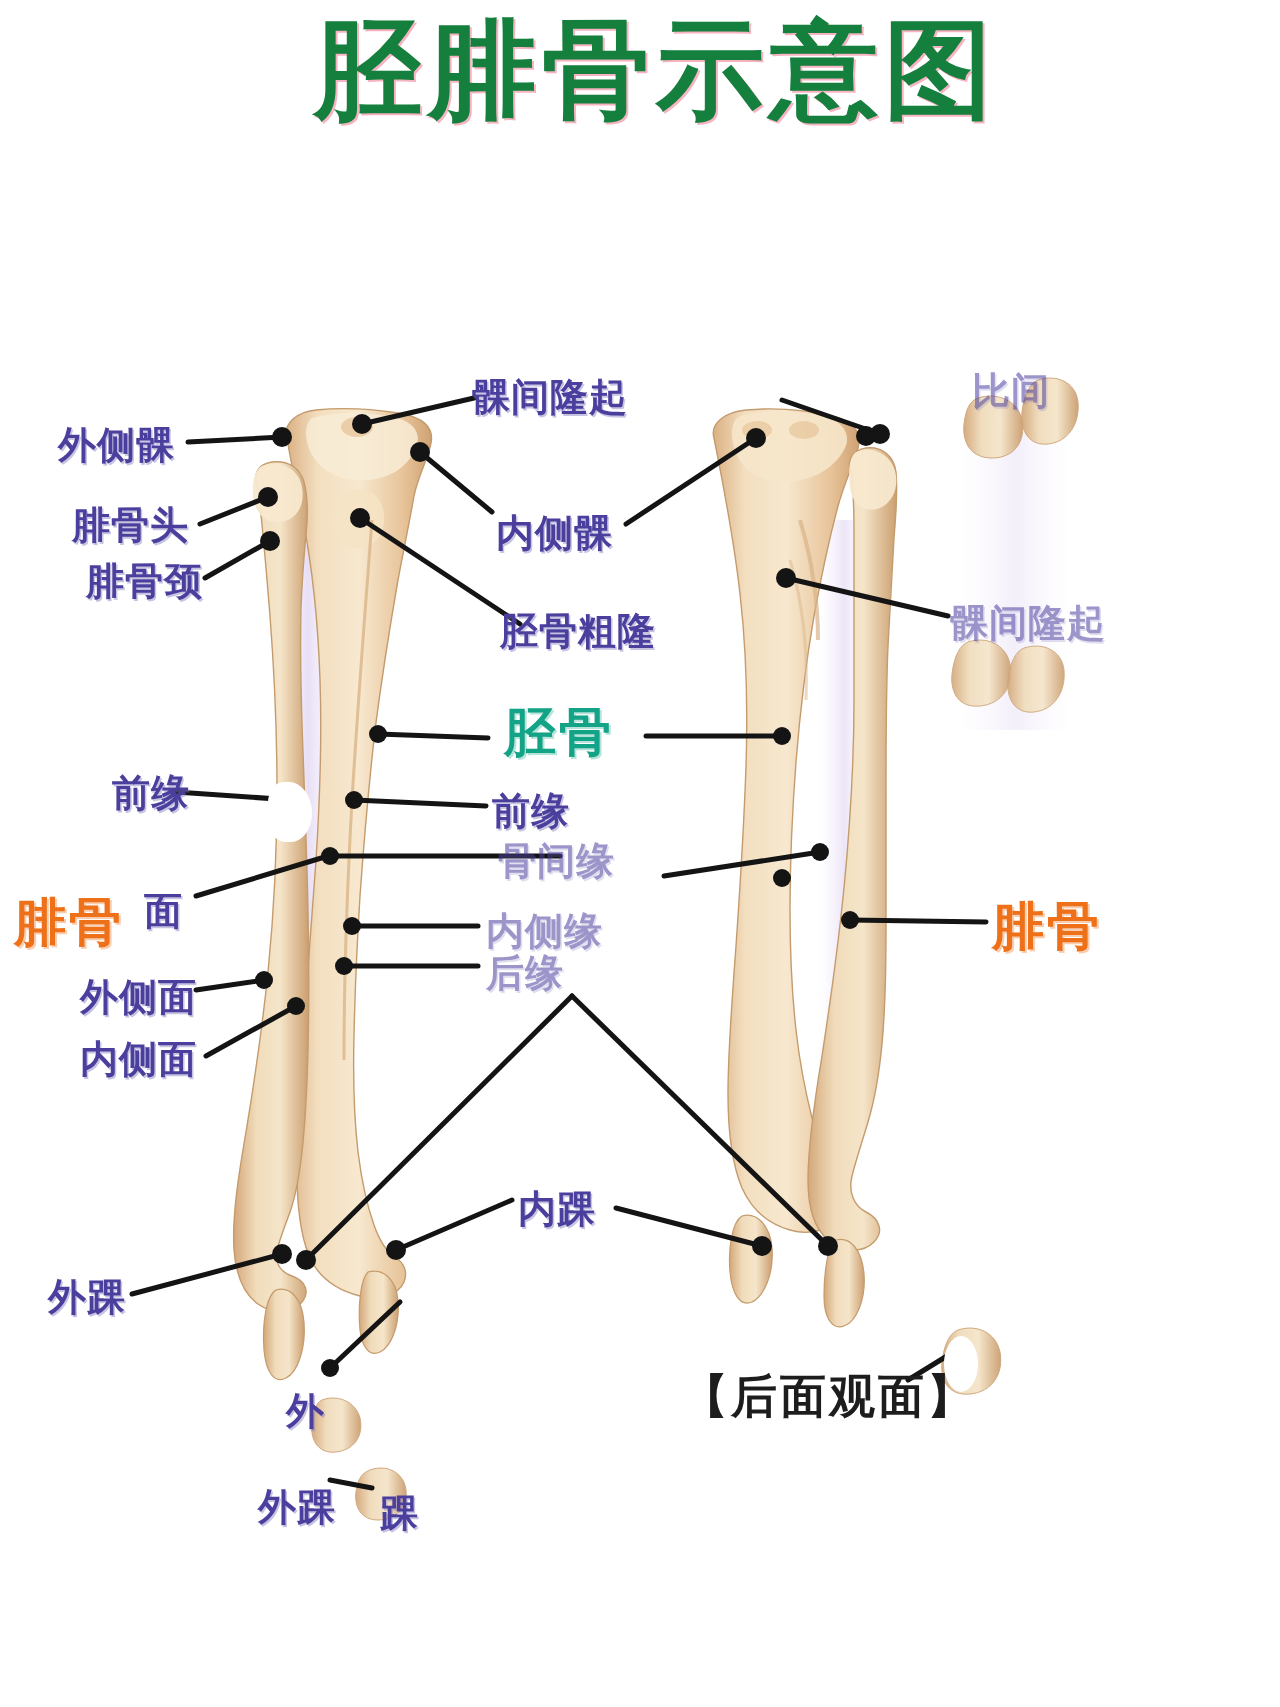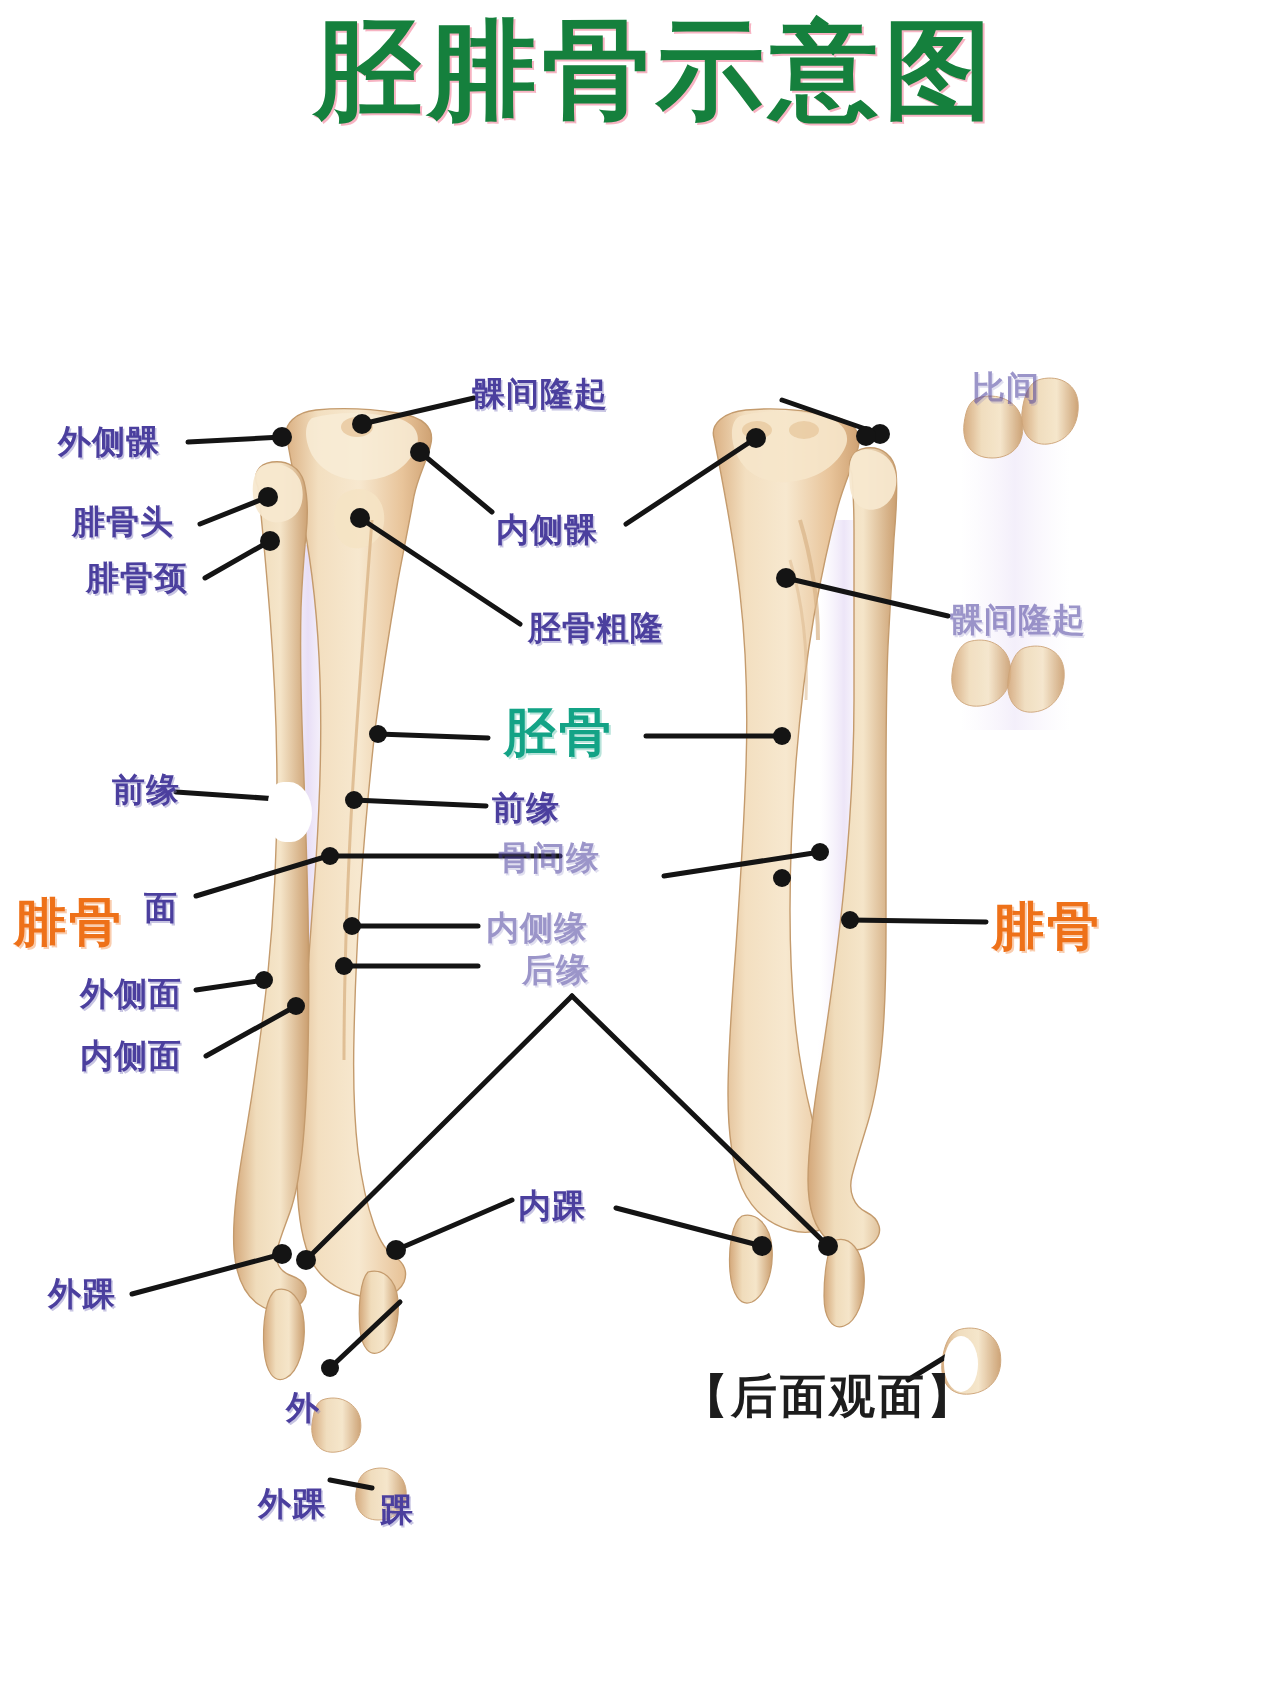--- a/index.html
+++ b/index.html
@@ -17,21 +17,21 @@
   }
 
   
   #canvas{position:absolute;left:0;top:0;width:1280px;height:1707px;}
   #art{position:absolute;left:0;top:0;}
 
   
   .lbl{
     position:absolute;font-weight:bold;white-space:nowrap;
     font-family:"DejaVu Sans",sans-serif;
-    color:#4b3f9e;font-size:33px;letter-spacing:1px;
+    color:#4b3f9e;font-size:38px;letter-spacing:1px;
     text-shadow:1.5px 1.5px 0 rgba(130,125,190,.45);
   }
   .lbl.big{font-size:52px;letter-spacing:3px;}
   .lbl.tibia{color:#13a386;text-shadow:2px 2px 0 rgba(19,163,134,.3);}
   .lbl.fibula{color:#ee7119;text-shadow:2px 2px 0 rgba(238,113,25,.35);}
   .lbl.dark{color:#1d1d1d;text-shadow:none;}
   .lbl.faded{opacity:.55;}
 
   
   .patch{position:absolute;background:#ffffff;}
@@ -242,28 +242,28 @@
 <div class="patch" style="left:944px;top:1336px;width:34px;height:56px;
      border-radius:50%;"></div>
 </div>
 
 <div class="lbl" style="left:58px;top:420px;">外侧髁</div>
 <div class="lbl" style="left:72px;top:500px;">腓骨头</div>
 <div class="lbl" style="left:86px;top:556px;">腓骨颈</div>
 
 <div class="lbl" style="left:472px;top:372px;">髁间隆起</div>
 <div class="lbl" style="left:496px;top:508px;">内侧髁</div>
-<div class="lbl" style="left:500px;top:606px;margin-left:28px;">胫骨粗隆</div>
+<div class="lbl" style="left:500px;top:606px;">胫骨粗隆</div>
 
 <div class="lbl big tibia" style="left:504px;top:698px;">胫骨</div>
 
 <div class="lbl" style="left:492px;top:786px;">前缘</div>
 <div class="lbl faded" style="left:498px;top:836px;">骨间缘</div>
 <div class="lbl faded" style="left:486px;top:906px;">内侧缘</div>
-<div class="lbl faded" style="left:486px;top:948px;margin-left:36px;">后缘</div>
+<div class="lbl faded" style="left:486px;top:948px;">后缘</div>
 
 <div class="lbl" style="left:112px;top:768px;">前缘</div>
 <div class="lbl big fibula" style="left:14px;top:888px;">腓骨</div>
 <div class="lbl" style="left:144px;top:886px;">面</div>
 <div class="lbl" style="left:80px;top:972px;text-align:right;">外侧面</div>
 <div class="lbl" style="left:80px;top:1034px;">内侧面</div>
 
 <div class="lbl" style="left:48px;top:1272px;">外踝</div>
 <div class="lbl" style="left:518px;top:1184px;">内踝</div>
 <div class="lbl" style="left:286px;top:1386px;">外</div>

